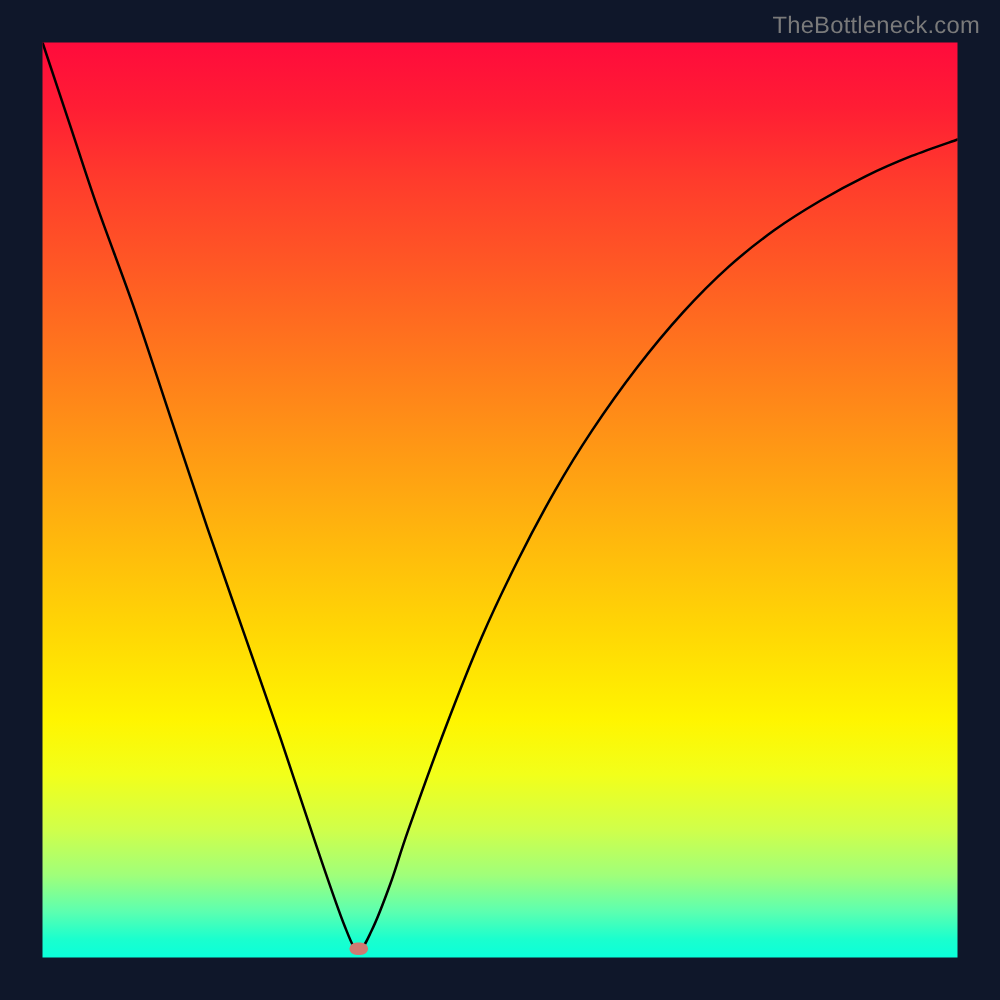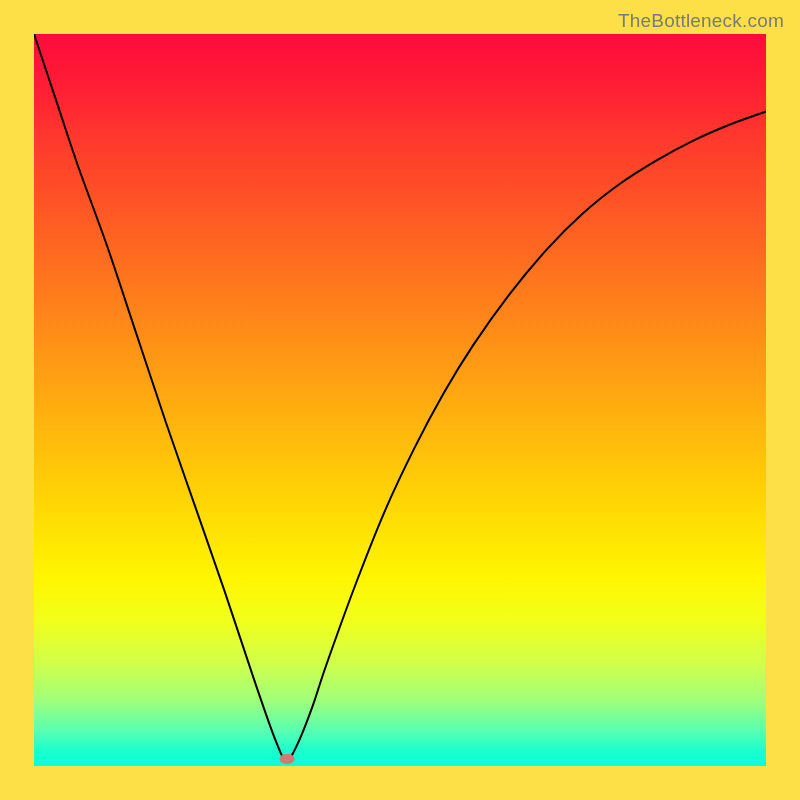--- a/index.html
+++ b/index.html
@@ -1,21 +1,21 @@
 <!DOCTYPE html>
 <html><head>
 <meta charset="utf-8">
 <style>
   * { margin: 0; padding: 0; box-sizing: border-box; }
   html, body { width: 800px; height: 800px; overflow: hidden; background: #000; }
   .stage {
     position: relative;
     width: 800px;
     height: 800px;
-    background: #fde047;
+    background: #0f172a;
     padding-left: 40px;
   }
   .plot-area {
     position: absolute;
     left: 34px;
     top: 34px;
     width: 732px;
     height: 732px;
     background: linear-gradient(to bottom,
       #ff0b3c 0%,

